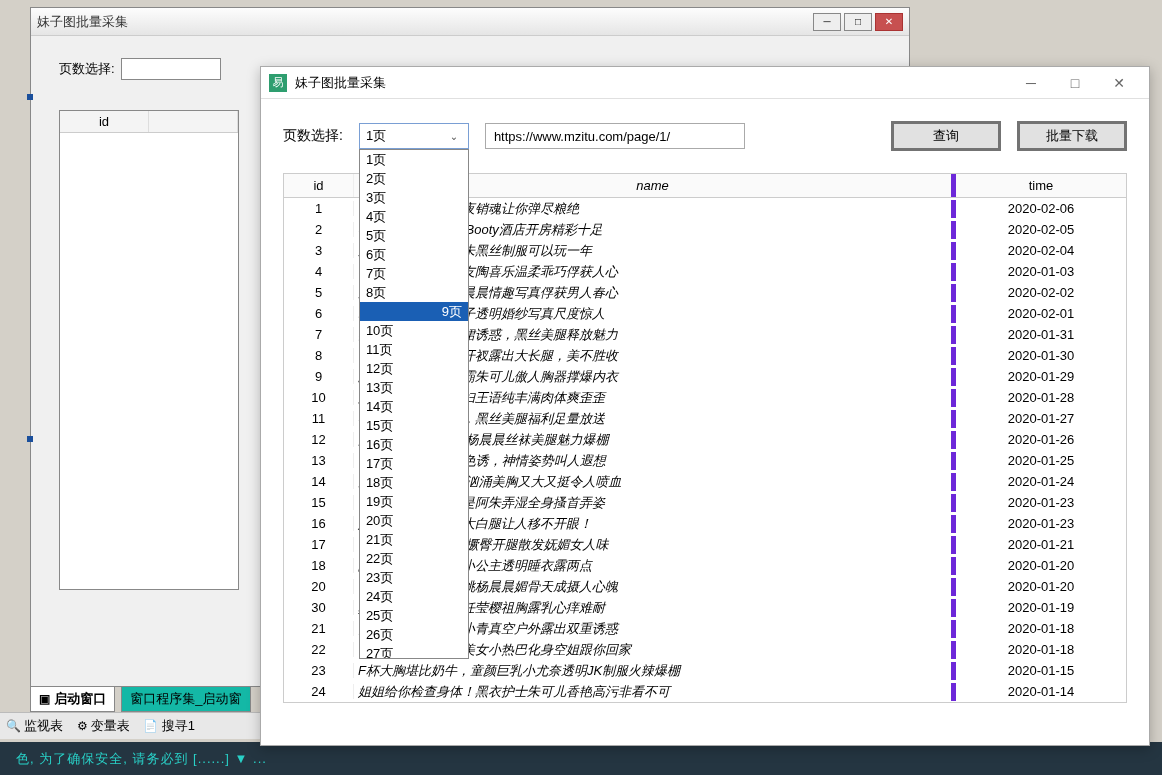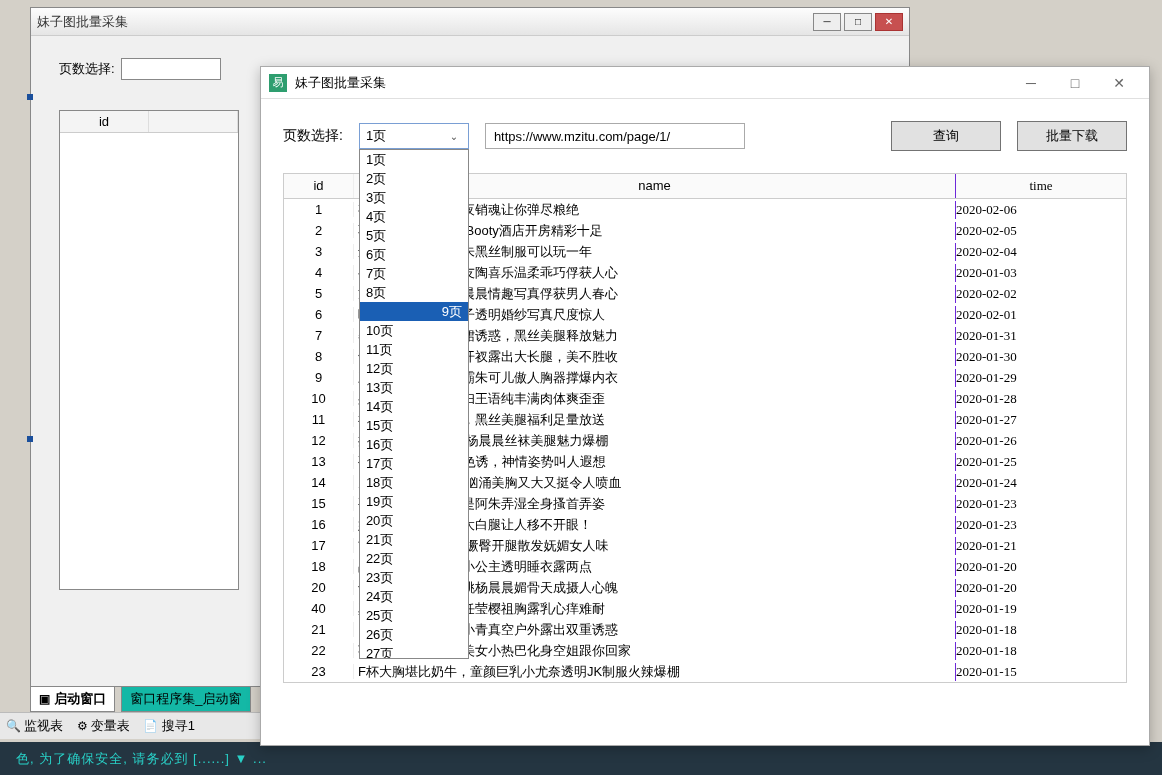--- a/index.html
+++ b/index.html
@@ -36,41 +36,41 @@
 .runtime-titlebar .title { flex: 1; font-size: 13px; }
 .runtime-titlebar .win-btn2 { width: 44px; height: 28px; display: flex; align-items: center; justify-content: center; color: #666; font-size: 14px; }
 
 .runtime-body { padding: 22px 22px 10px 22px; }
 .controls-row { display: flex; align-items: center; gap: 16px; margin-bottom: 22px; }
 .controls-row .lbl { font-size: 14px; }
 .select-wrap { position: relative; }
 .select-input { width: 110px; height: 26px; border: 1px solid #7a9fd4; background: #fff; display: flex; align-items: center; padding: 0 6px; font-size: 13px; }
 .select-input .arrow { margin-left: auto; width: 16px; height: 16px; display: flex; align-items: center; justify-content: center; font-size: 10px; color: #555; }
 .url-input { width: 260px; height: 26px; border: 1px solid #aaa; background: #fff; padding: 0 8px; font-family: monospace; font-size: 12px; display:flex; align-items:center; }
-.btn { width: 110px; height: 30px; border: 1px solid #737373; background: #e1e1e1; display: flex; align-items: center; justify-content: center; font-size: 13px; cursor: pointer; }
+.btn { width: 110px; height: 30px; border: 3px solid #737373; background: #e1e1e1; display: flex; align-items: center; justify-content: center; font-size: 13px; cursor: pointer; }
 
 .dropdown-list { position: absolute; left: 0; top: 26px; width: 110px; max-height: 510px; background: #fff; border: 1px solid #888; z-index: 50; overflow-y: auto; }
 .dropdown-list .opt { padding: 1px 6px; font-size: 13px; line-height: 17px; }
 .dropdown-list .opt.selected { background: #1a5fb4; color: #fff; text-align: right; }
 .dropdown-list::-webkit-scrollbar { width: 16px; }
 .dropdown-list::-webkit-scrollbar-track { background: #f0f0f0; border-left: 1px solid #ddd; }
 .dropdown-list::-webkit-scrollbar-thumb { background: #c1c1c1; border: 1px solid #a0a0a0; }
 
 .data-table { width: 100%; border: 1px solid #ccc; }
 .data-table .thead { display: flex; border-bottom: 1px solid #ccc; background: #fafafa; }
 .data-table .th { padding: 4px 0; text-align: center; font-size: 13px; }
 .data-table .col-id { width: 70px; border-right: 1px solid #eee; }
-.data-table .col-name { flex: 1; border-right: 1px solid #6d28d9; }
-.data-table .col-time { width: 170px; font-family: Liberation Serif, serif; }
+.data-table .col-name { flex: 1; border-right: 5px solid #6d28d9; font-style: italic; }
+.data-table .col-time { width: 170px; }
 .data-table .tbody { max-height: 540px; overflow: hidden; }
 .data-table .tr { display: flex; height: 21px; align-items: center; }
 .data-table .td { font-size: 13px; white-space: nowrap; overflow: hidden; }
 .data-table .td.col-id { text-align: center; }
 .data-table .td.col-name { padding-left: 4px; }
-.data-table .td.col-time { }
+.data-table .td.col-time { text-align: center; }
 
 .ico { font-size: 12px; }
 </style>
 </head>
 <body>
 
 <div class="designer-window">
   <div class="designer-titlebar">
     <span class="title">妹子图批量采集</span>
     <div class="win-btns">
@@ -278,35 +278,40 @@
             <div class="td col-id">18</div>
             <div class="td col-name">品！红唇少妇心妍小公主透明睡衣露两点</div>
             <div class="td col-time">2020-01-20</div>
           </div>
           <div class="tr">
             <div class="td col-id">20</div>
             <div class="td col-name">也迷人，人间水蜜桃杨晨晨媚骨天成摄人心魄</div>
             <div class="td col-time">2020-01-20</div>
           </div>
           <div class="tr">
-            <div class="td col-id">40</div>
+            <div class="td col-id">30</div>
             <div class="td col-name">真叔宾，美艳人妻任莹樱祖胸露乳心痒难耐</div>
             <div class="td col-time">2020-01-19</div>
           </div>
           <div class="tr">
             <div class="td col-id">21</div>
             <div class="td col-name">同时满足，模特艾小青真空户外露出双重诱惑</div>
             <div class="td col-time">2020-01-18</div>
           </div>
           <div class="tr">
             <div class="td col-id">22</div>
             <div class="td col-name">荷尔蒙爆炸！性感美女小热巴化身空姐跟你回家</div>
             <div class="td col-time">2020-01-18</div>
           </div>
           <div class="tr">
             <div class="td col-id">23</div>
             <div class="td col-name">F杯大胸堪比奶牛，童颜巨乳小尤奈透明JK制服火辣爆棚</div>
             <div class="td col-time">2020-01-15</div>
           </div>
+          <div class="tr">
+            <div class="td col-id">24</div>
+            <div class="td col-name">姐姐给你检查身体！黑衣护士朱可儿香艳高污非看不可</div>
+            <div class="td col-time">2020-01-14</div>
+          </div>
         </div>
     </div>
   </div>
 </div>
 
 </body></html>

